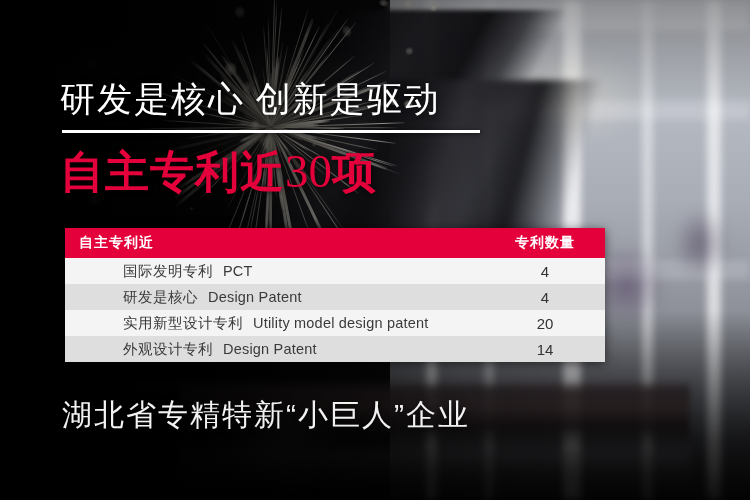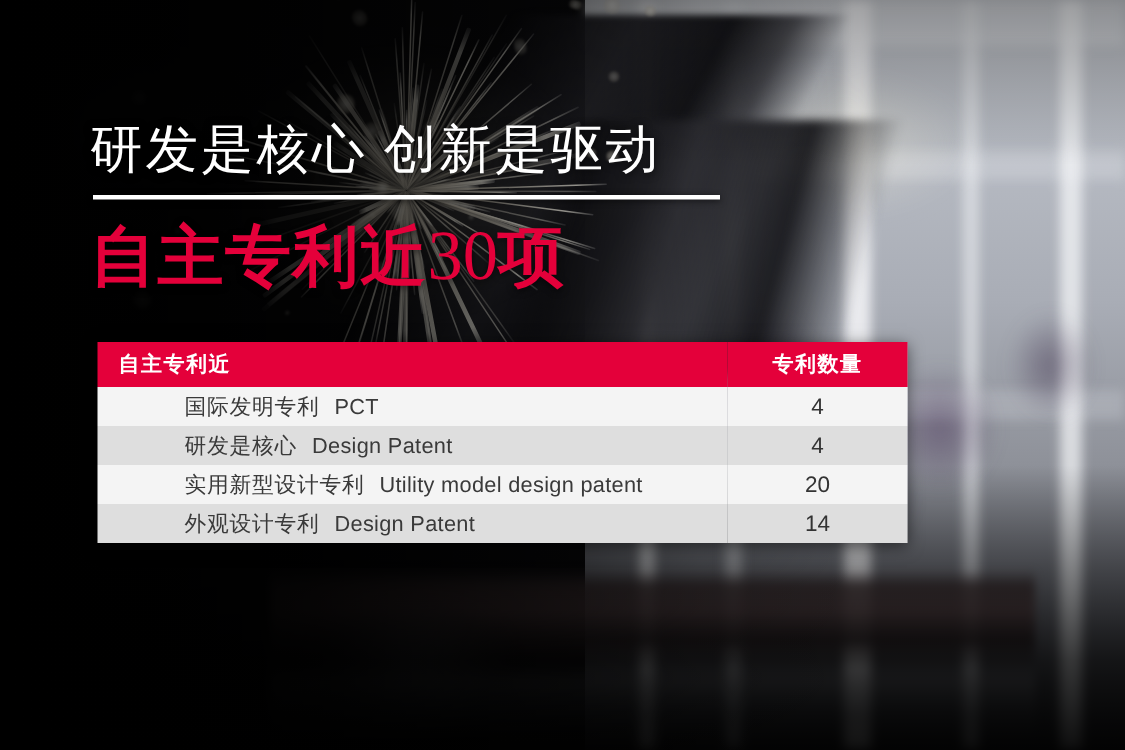--- a/index.html
+++ b/index.html
@@ -504,15 +504,16 @@
             <td><span class="cn">实用新型设计专利</span><span class="en">Utility model design patent</span></td>
             <td class="qty">20</td>
           </tr>
           <tr class="r-even">
             <td><span class="cn">外观设计专利</span><span class="en">Design Patent</span></td>
             <td class="qty">14</td>
           </tr>
         </tbody>
     </table>
 
+    <div class="caption">湖北省专精特新“小巨人”企业</div>
 
   </div>
 </div>
 
 </body></html>

